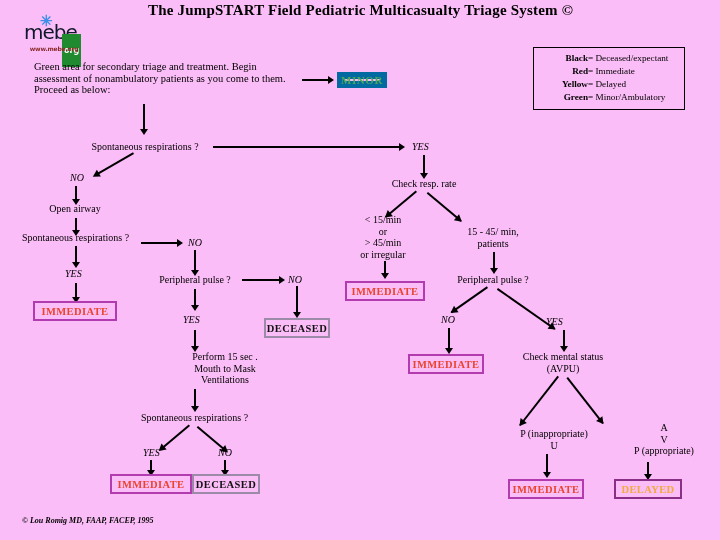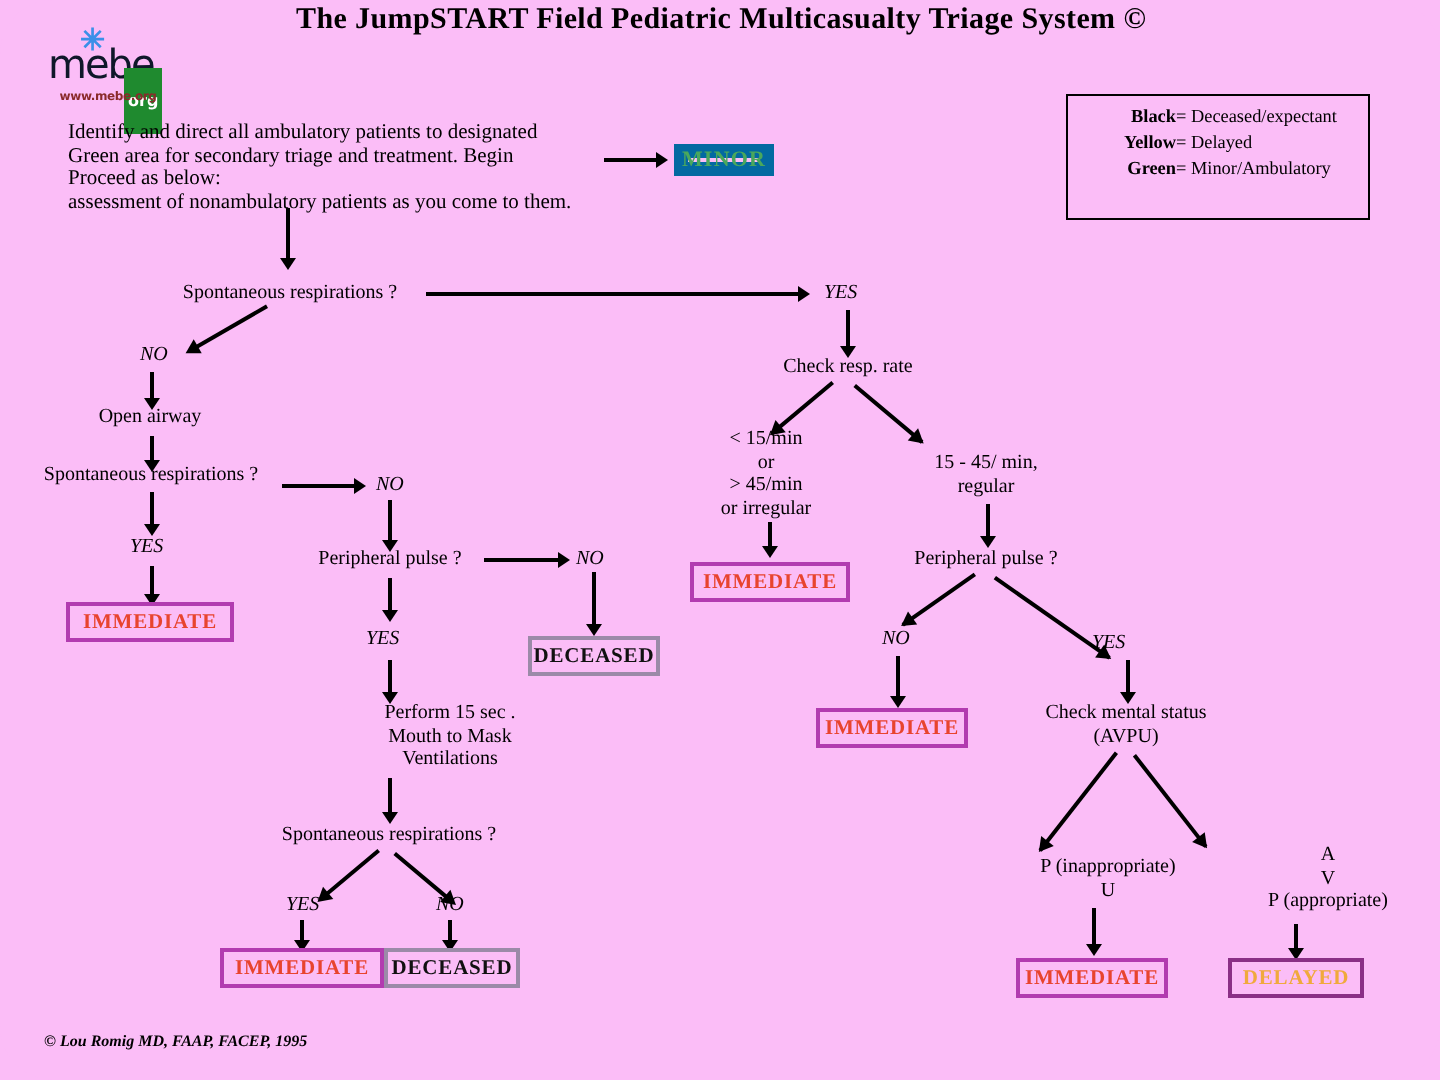--- a/index.html
+++ b/index.html
@@ -146,37 +146,40 @@
   <div class="abs" id="title">The JumpSTART Field Pediatric Multicasualty Triage System ©</div>
 
   <div class="abs" id="logo">
     <span class="star">✳</span>
     <span class="word">mebe</span>
     <span class="org">org</span>
     <span class="url">www.mebe.org</span>
   </div>
 
   <div class="abs" id="instructions">
-    <div>Identify and direct all ambulatory patients to designated</div>
     <div>Green area for secondary triage and treatment. Begin</div>
+    <div>assessment of nonambulatory patients as you come to them.</div>
     <div>Proceed as below:</div>
-    <div>assessment of nonambulatory patients as you come to them.</div>
   </div>
 
   <div class="abs ln hline" style="left:302px; top:79px; width:26px;"></div>
   <div class="abs arrowhead ah-right" style="left:328px; top:76px;"></div>
 
   <div class="abs box minor" style="left:337px; top:72px; width:50px; height:16px;">MINOR</div>
 
   <div class="abs" id="legend">
     <table>
       <tbody>
           <tr>
         <td class="k c-black">Black</td>
         <td>= Deceased/expectant</td>
+      </tr>
+      <tr>
+        <td class="k c-red">Red</td>
+        <td>= Immediate</td>
       </tr>
       <tr>
         <td class="k c-yellow">Yellow</td>
         <td>= Delayed</td>
       </tr>
       <tr>
         <td class="k c-green">Green</td>
         <td>= Minor/Ambulatory</td>
       </tr>
     </tbody>
@@ -283,21 +286,21 @@
     <div>or</div>
     <div>&gt; 45/min</div>
     <div>or irregular</div>
   </div>
   <div class="abs ln vline" style="left:384px; top:261px; height:14px;"></div>
   <div class="abs arrowhead ah-down" style="left:381px; top:273px;"></div>
   <div class="abs box immediate" style="left:345px; top:281px; width:80px; height:20px;">IMMEDIATE</div>
 
   <div class="abs node" style="left:450px; top:226px; width:86px;">
     <div>15 - 45/ min,</div>
-    <div>regular</div>
+    <div>patients</div>
   </div>
   <div class="abs ln vline" style="left:493px; top:252px; height:18px;"></div>
   <div class="abs arrowhead ah-down" style="left:490px; top:268px;"></div>
   <div class="abs node" style="left:446px; top:274px; width:94px;">Peripheral pulse ?</div>
 
   <div class="diag" style="left:488px; top:288px; transform: rotate(145deg);">
     <div class="shaft" style="width:44px;"></div>
     <div class="head" style="left:38px;"></div>
   </div>
   <div class="diag" style="left:498px; top:288px; transform: rotate(35deg);">

